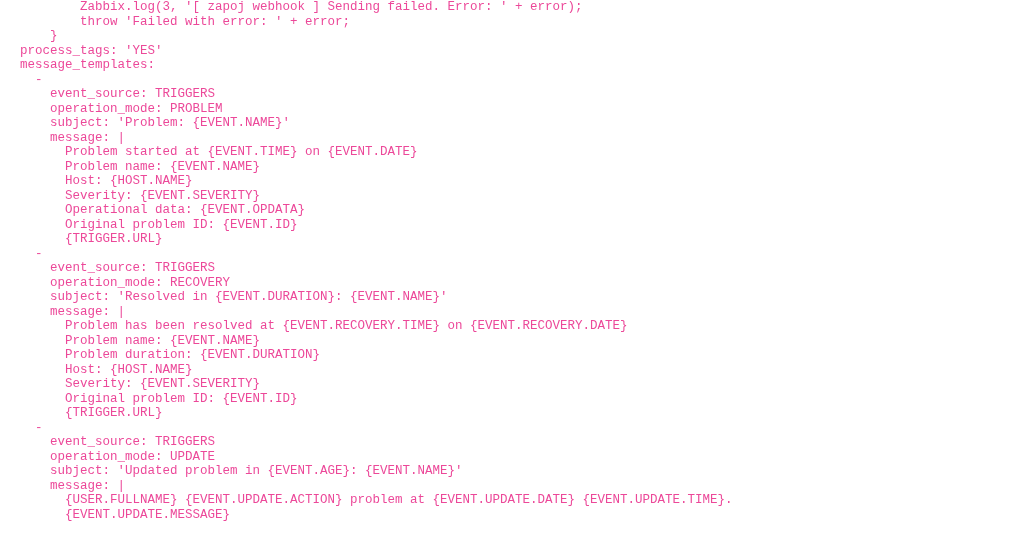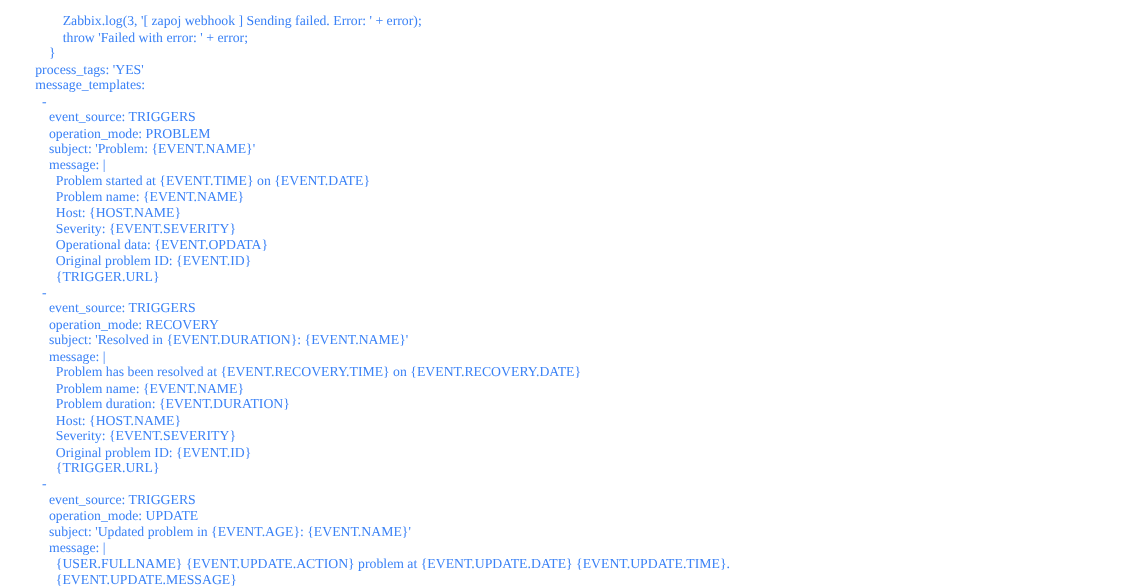--- a/index.html
+++ b/index.html
@@ -4,26 +4,26 @@
 <style>
   html, body {
     margin: 0;
     padding: 0;
     background: #ffffff;
     width: 1024px;
     height: 534px;
     overflow: hidden;
   }
   pre.code {
-    margin: 12px;
+    margin: 0;
     padding: 0 0 0 20px;
-    font-family: Liberation Serif, serif;
+    font-family: Liberation Mono, monospace;
     font-size: 12.5px;
     line-height: 14.5px;
-    color: #3b82f6;
+    color: #ec4899;
     white-space: pre;
   }
 </style>
 </head>
 <body>
 
 <pre class="code">        Zabbix.log(3, '[ zapoj webhook ] Sending failed. Error: ' + error);
         throw 'Failed with error: ' + error;
     }
 process_tags: 'YES'

